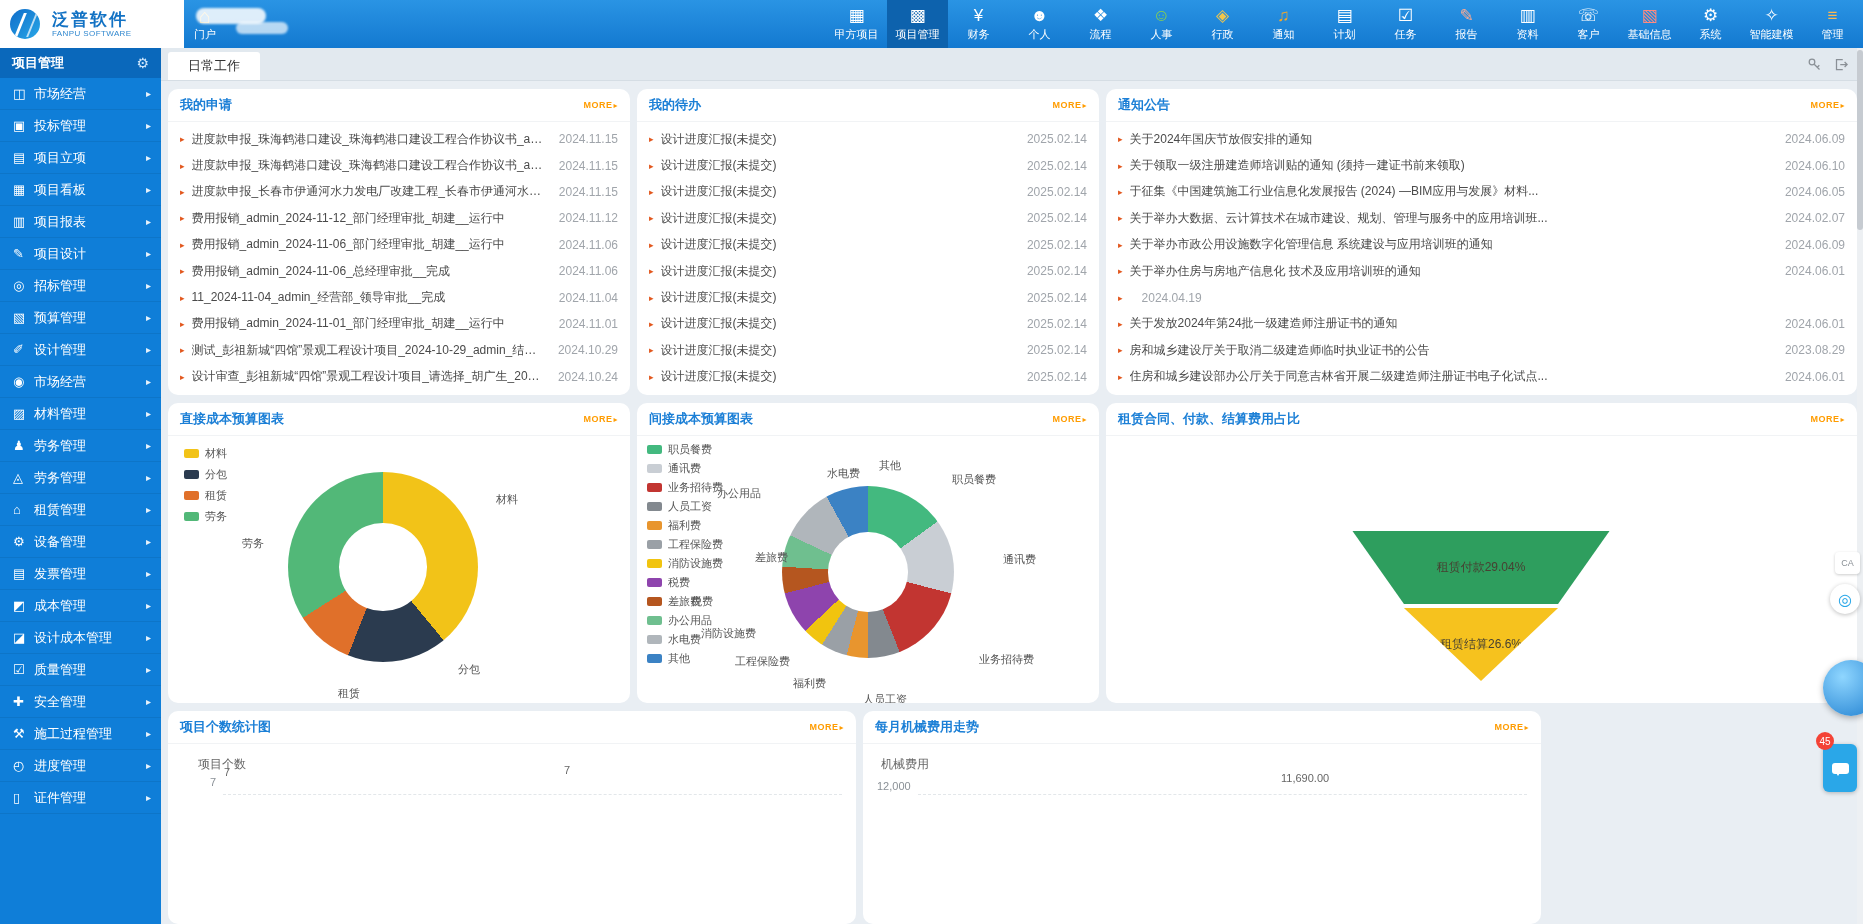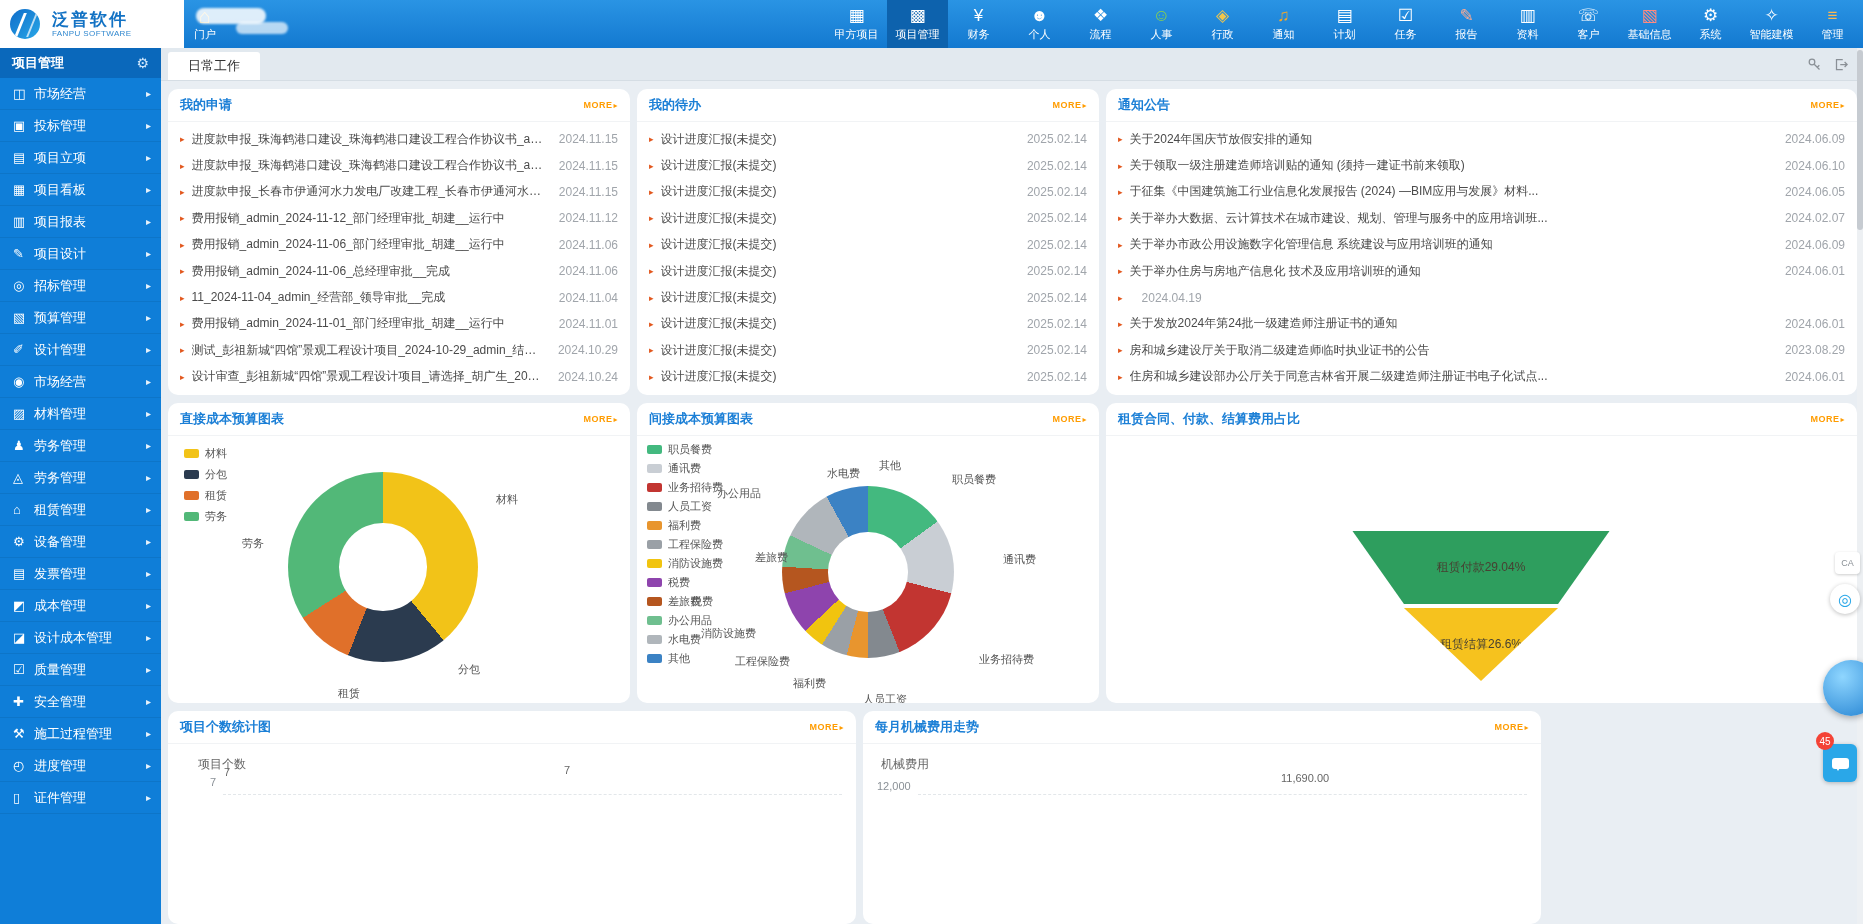--- a/index.html
+++ b/index.html
@@ -83,21 +83,21 @@
   .tick{position:absolute;font-size:11px;color:#8a9096}
   .pt-label{position:absolute;font-size:11px;color:#666}
   .gridline{position:absolute;left:55px;right:14px;border-top:1px dashed #e3e7ea}
 
   
   .vscroll{position:fixed;right:0;top:48px;bottom:0;width:6px;background:#edf0f3;z-index:40}
   .vthumb{position:absolute;top:2px;right:0;width:6px;height:180px;background:#c6cbd1;border-radius:3px}
   .fw-ca{position:fixed;right:3px;top:552px;width:25px;height:22px;background:#fff;border-radius:4px;box-shadow:0 1px 3px rgba(0,0,0,.2);font-size:9px;color:#8a9096;display:flex;align-items:center;justify-content:center;z-index:50;cursor:pointer}
   .fw-circle{position:fixed;right:3px;top:584px;width:30px;height:30px;background:#fff;border-radius:50%;box-shadow:0 1px 4px rgba(0,0,0,.25);display:flex;align-items:center;justify-content:center;color:#2aa7e8;font-size:16px;z-index:50;cursor:pointer}
   .fw-ball{position:fixed;right:-16px;top:660px;width:56px;height:56px;border-radius:50%;background:radial-gradient(circle at 35% 30%,#8fd6ff,#1f7fd0);box-shadow:0 2px 6px rgba(0,0,0,.3);z-index:50;cursor:pointer}
-  .fw-chat{position:fixed;right:6px;top:744px;width:34px;height:38px;background:#2aa7e8;border-radius:6px;display:flex;align-items:center;justify-content:center;box-shadow:0 1px 4px rgba(0,0,0,.25);z-index:50;cursor:pointer}
+  .fw-chat{position:fixed;right:6px;top:744px;width:34px;height:48px;background:#2aa7e8;border-radius:6px;display:flex;align-items:center;justify-content:center;box-shadow:0 1px 4px rgba(0,0,0,.25);z-index:50;cursor:pointer}
   .chat-bubble{width:17px;height:11px;background:#fff;border-radius:3px;position:relative}
   .chat-bubble::after{content:"";position:absolute;left:3px;bottom:-5px;border:3px solid transparent;border-top:5px solid #fff}
   .chat-badge{position:absolute;left:-7px;top:-12px;min-width:18px;height:18px;border-radius:9px;background:#f44336;color:#fff;font-size:10px;display:flex;align-items:center;justify-content:center;padding:0 3px}
 </style>
 </head>
 <body>
 
 <div class="header">
   <div class="logo">
     <div class="logo-mark"></div>

